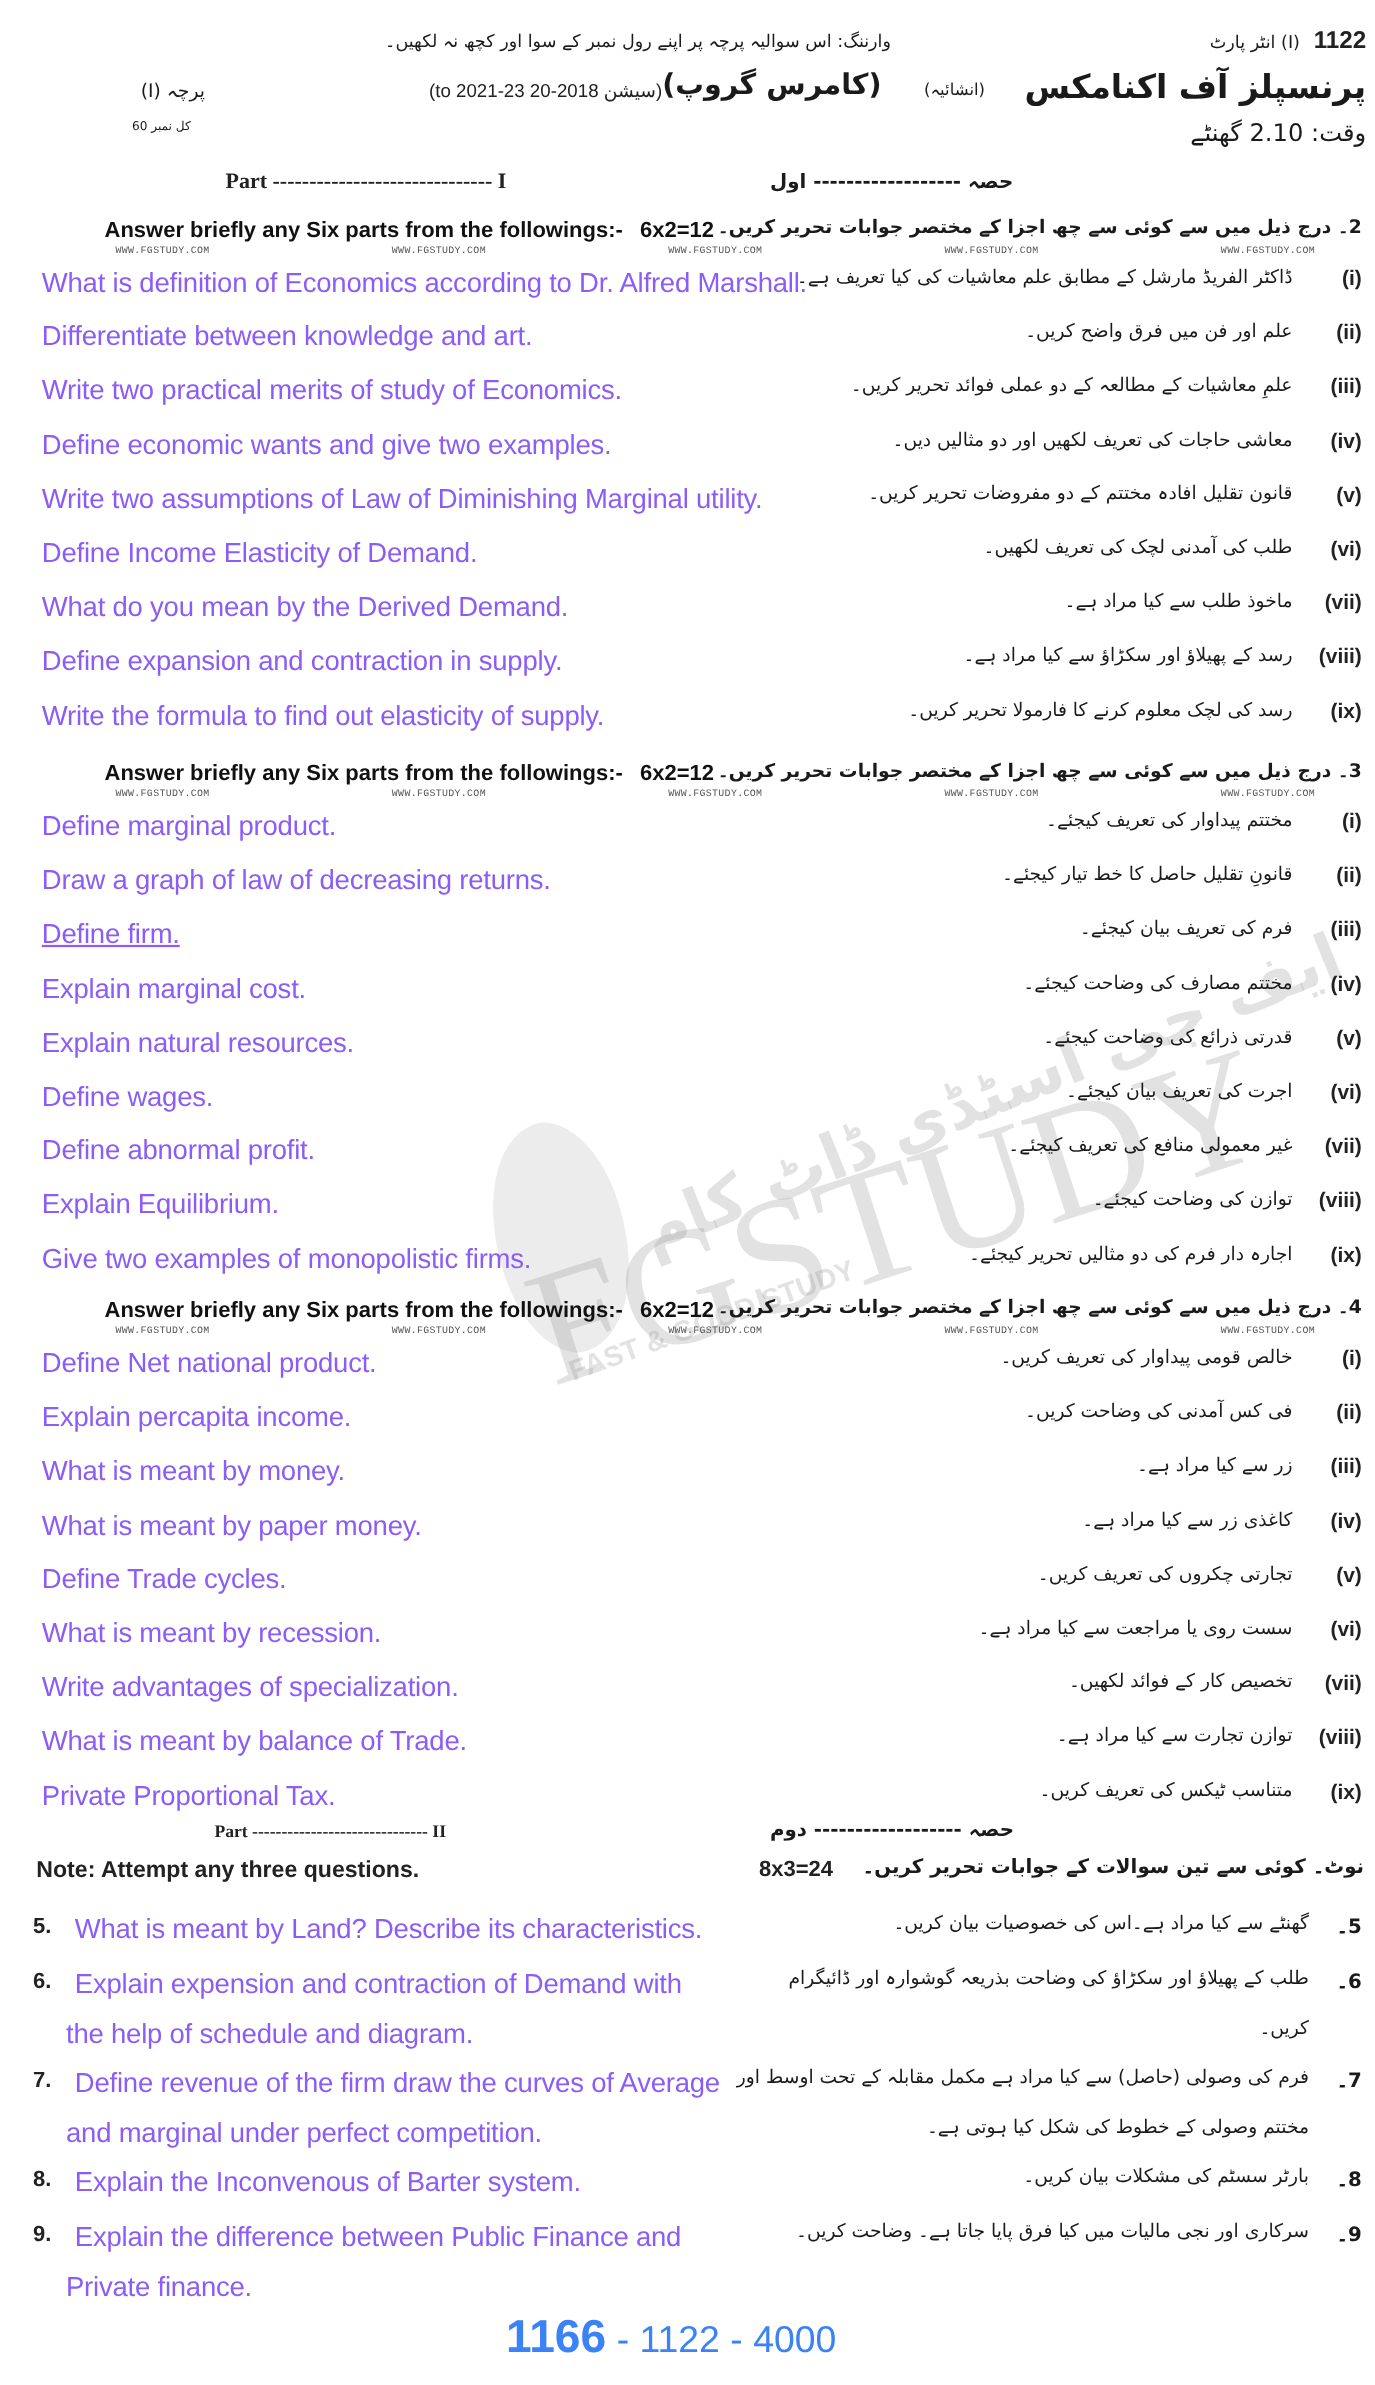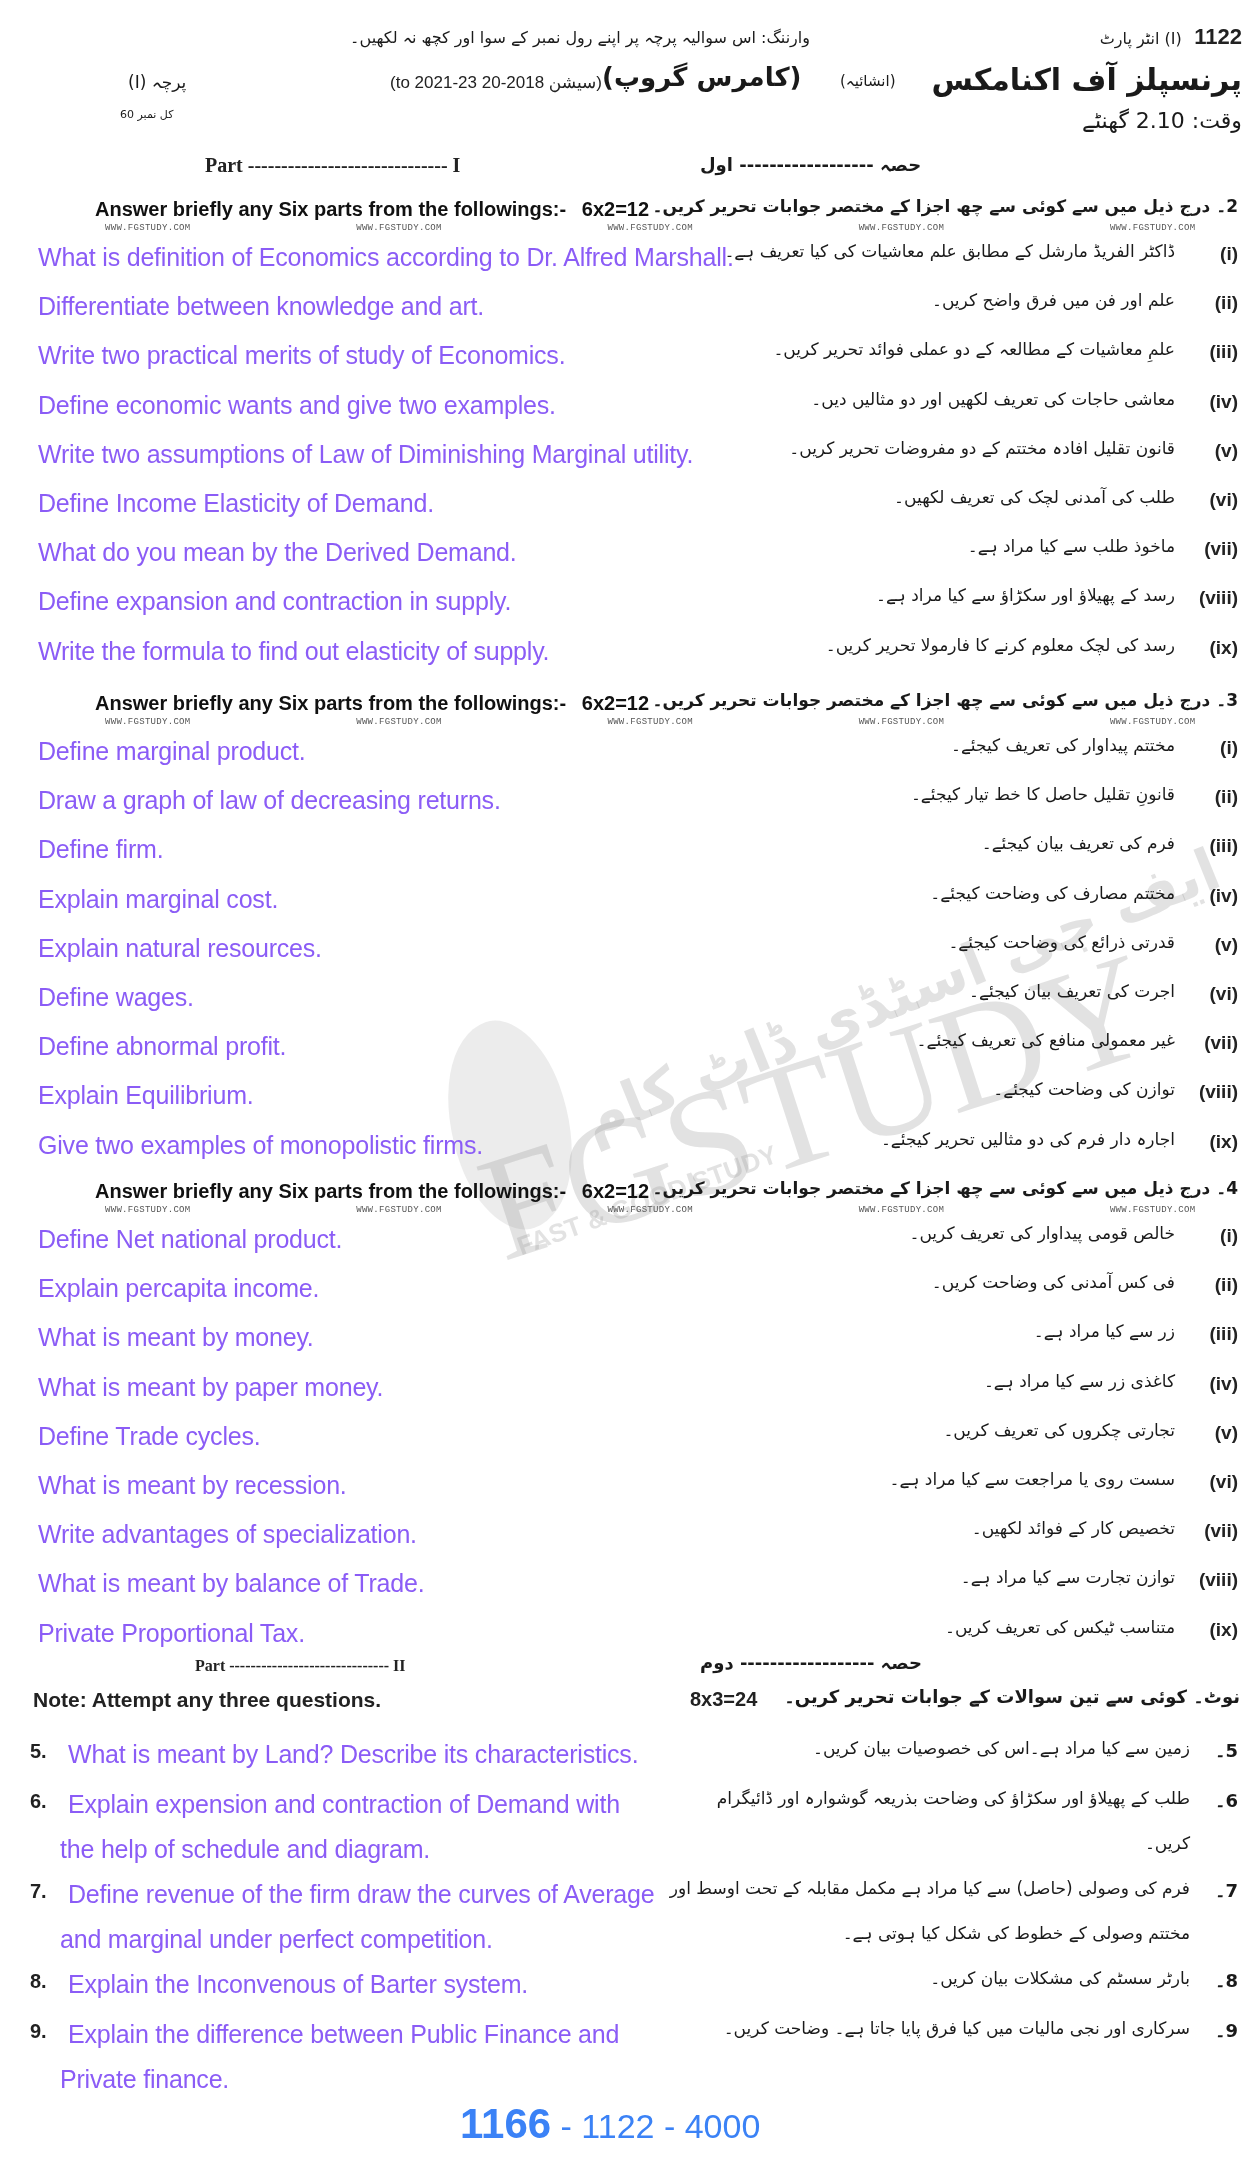--- a/index.html
+++ b/index.html
@@ -89,21 +89,21 @@
     </div>
     <div class="abs wm" style="left:105px; top:717px; word-spacing:160px;">
       <span>WWW.FGSTUDY.COM</span> <span>WWW.FGSTUDY.COM</span> <span>WWW.FGSTUDY.COM</span> <span>WWW.FGSTUDY.COM</span> <span>WWW.FGSTUDY.COM</span>
     </div>
     <div class="abs en" style="left:38px; top:737px;">Define marginal product.</div>
       <div class="abs urdu item-ur" style="right:75px; top:735px;">مختتم پیداوار کی تعریف کیجئے۔</div>
       <div class="abs roman" style="right:12px; top:737px;">(i)</div>
     <div class="abs en" style="left:38px; top:786px;">Draw a graph of law of decreasing returns.</div>
       <div class="abs urdu item-ur" style="right:75px; top:784px;">قانونِ تقلیل حاصل کا خط تیار کیجئے۔</div>
       <div class="abs roman" style="right:12px; top:786px;">(ii)</div>
-    <div class="abs en" style="left:38px; top:835px;">Define firm.</div>
+    <div class="abs en" style="left:38px; top:835px;text-decoration:underline;">Define firm.</div>
       <div class="abs urdu item-ur" style="right:75px; top:833px;">فرم کی تعریف بیان کیجئے۔</div>
       <div class="abs roman" style="right:12px; top:835px;">(iii)</div>
     <div class="abs en" style="left:38px; top:885px;">Explain marginal cost.</div>
       <div class="abs urdu item-ur" style="right:75px; top:883px;">مختتم مصارف کی وضاحت کیجئے۔</div>
       <div class="abs roman" style="right:12px; top:885px;">(iv)</div>
     <div class="abs en" style="left:38px; top:934px;">Explain natural resources.</div>
       <div class="abs urdu item-ur" style="right:75px; top:932px;">قدرتی ذرائع کی وضاحت کیجئے۔</div>
       <div class="abs roman" style="right:12px; top:934px;">(v)</div>
     <div class="abs en" style="left:38px; top:983px;">Define wages.</div>
       <div class="abs urdu item-ur" style="right:75px; top:981px;">اجرت کی تعریف بیان کیجئے۔</div>
@@ -159,21 +159,21 @@
 <div class="abs serif bold" style="left:195px; top:1657px; font-size:16px;">Part ------------------------------ II</div>
 <div class="abs urdu bold" style="left:700px; top:1652px; font-size:18px;">حصہ ------------------ دوم</div>
 <div class="abs bold" style="left:33px; top:1688px; font-size:21px;">Note: Attempt any three questions.</div>
 <div class="abs bold" style="left:690px; top:1688px; font-size:20px;">8x3=24</div>
 <div class="abs urdu bold" style="right:10px; top:1686px; font-size:18px;">نوٹ۔ کوئی سے تین سوالات کے جوابات تحریر کریں۔</div>
 
 <div id="longq">
     <div class="abs bold" style="left:30px; top:1740px; font-size:20px;">5.</div>
     <div class="abs urdu bold" style="right:12px; top:1740px; font-size:18px;">5۔</div>
     <div class="abs en" style="left:68px; top:1740px;">What is meant by Land? Describe its characteristics.</div>
-    <div class="abs urdu item-ur" style="right:60px; top:1738px;">زمین سے کیا مراد ہے۔اس کی خصوصیات بیان کریں۔</div>
+    <div class="abs urdu item-ur" style="right:60px; top:1738px;">گھنٹے سے کیا مراد ہے۔اس کی خصوصیات بیان کریں۔</div>
     <div class="abs bold" style="left:30px; top:1790px; font-size:20px;">6.</div>
     <div class="abs urdu bold" style="right:12px; top:1790px; font-size:18px;">6۔</div>
     <div class="abs en" style="left:68px; top:1790px;">Explain expension and contraction of Demand with</div>
     <div class="abs en" style="left:60px; top:1835px;">the help of schedule and diagram.</div>
     <div class="abs urdu item-ur" style="right:60px; top:1788px;">طلب کے پھیلاؤ اور سکڑاؤ کی وضاحت بذریعہ گوشوارہ اور ڈائیگرام</div>
     <div class="abs urdu item-ur" style="right:60px; top:1833px;">کریں۔</div>
     <div class="abs bold" style="left:30px; top:1880px; font-size:20px;">7.</div>
     <div class="abs urdu bold" style="right:12px; top:1880px; font-size:18px;">7۔</div>
     <div class="abs en" style="left:68px; top:1880px;">Define revenue of the firm draw the curves of Average</div>
     <div class="abs en" style="left:60px; top:1925px;">and marginal under perfect competition.</div>

